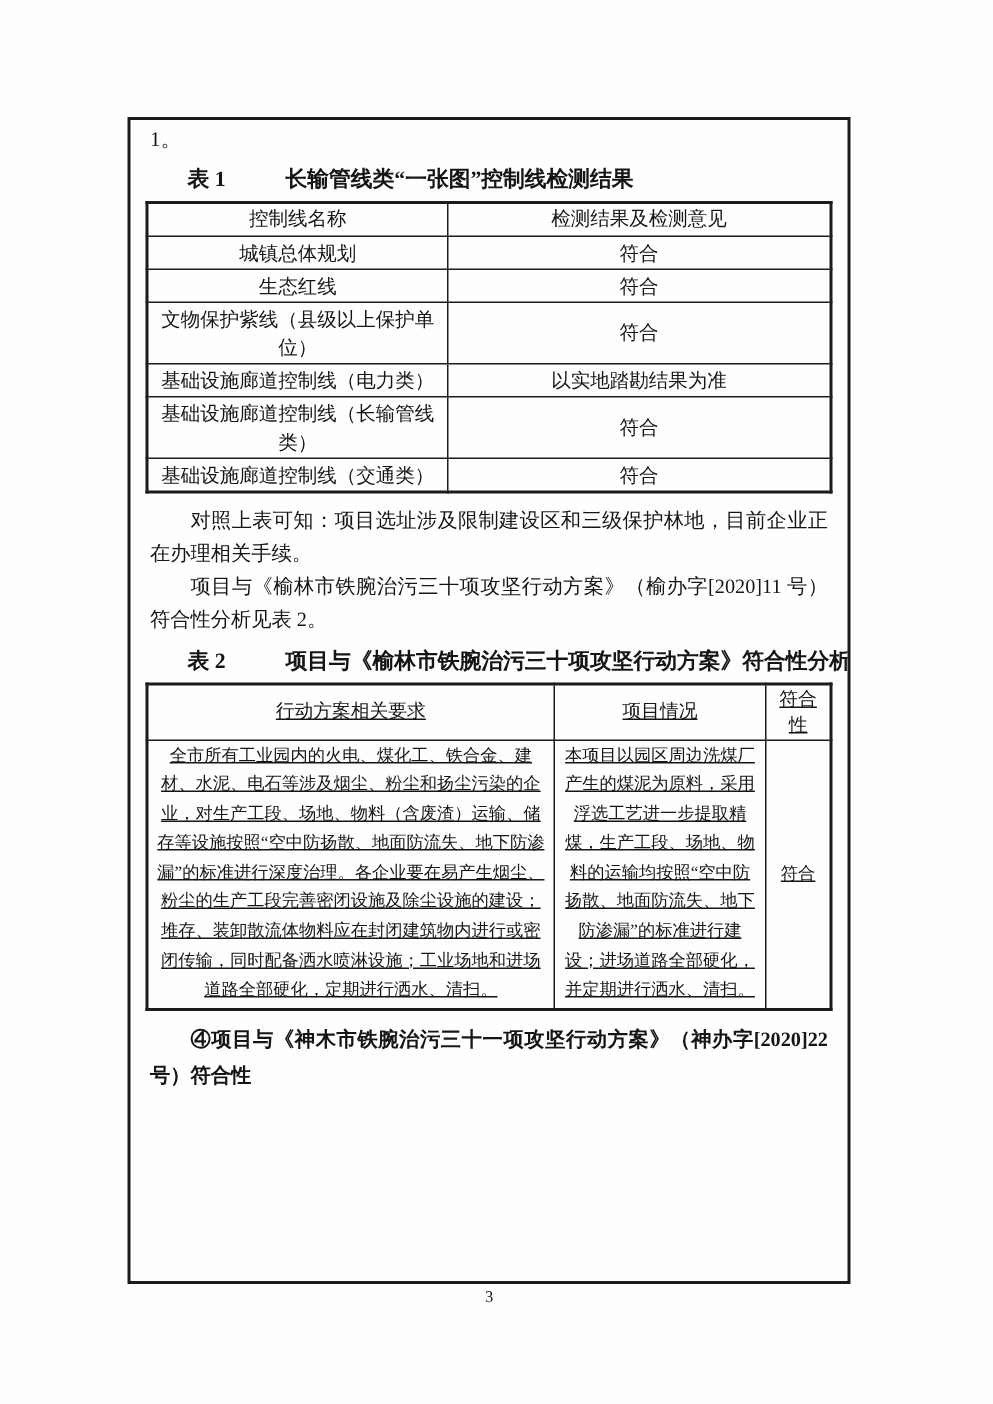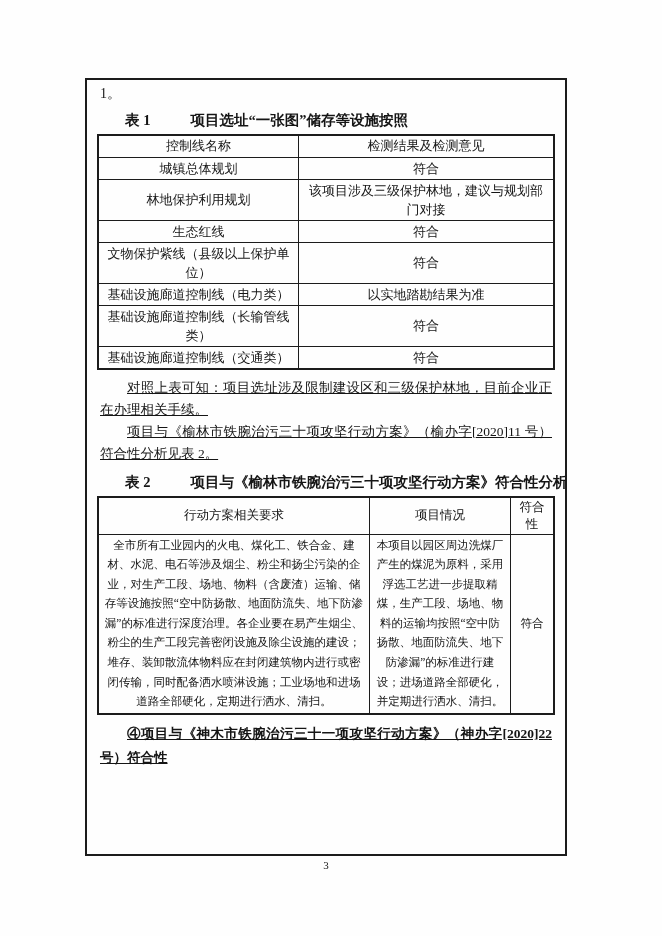--- a/index.html
+++ b/index.html
@@ -51,42 +51,41 @@
     border: 1px solid #1c1c1c;
     font-weight: normal;
     text-align: center;
     vertical-align: middle;
     padding: 1px 5px;
     box-sizing: border-box;
   }
   table.t1 { font-size: 13px; border-radius: 12px; }
   table.t1 th { height: 22px; }
   table.t1 td { height: 20px; line-height: 19px; }
-  table.t2 { font-size: 11.5px; }
+  table.t2 { font-size: 11.5px; text-decoration: underline; }
   table.t2 th { height: 23px; font-size: 12.5px; }
   table.t2 td { vertical-align: middle; }
   td.req {
     text-align: justify;
     line-height: 19.6px;
     padding: 3px 7px;
   }
   td.proj {
     text-align: center;
     line-height: 19.6px;
     padding: 3px 4px;
   }
   td.comp { text-align: center; }
   .bodytext {
     font-size: 13.5px;
     line-height: 22px;
     text-align: justify;
     text-indent: 2em;
     margin: 0;
     padding: 0 13px;
-    text-decoration: underline;
   }
   .mt7 { margin-top: 7px; }
   .mt4 { margin-top: 4px; }
   .bold { font-weight: bold; line-height: 24px; }
   .page-num {
     position: absolute;
     left: 85px;
     top: 859px;
     width: 482px;
     text-align: center;
@@ -95,42 +94,38 @@
 </style>
 </head>
 <body>
 
 <div class="sheet">
   <div class="frame">
 
     <div class="lead">1。</div>
 
     <div class="tcap">
-      <span class="cap-label">表 1</span><span>项目选址“一张图”储存等设施按照</span>
+      <span class="cap-label">表 1</span><span>长输管线类“一张图”控制线检测结果</span>
     </div>
 
     <table class="doc t1">
       <colgroup>
           <col style="width:44%">
           <col style="width:56%">
         </colgroup>
       <thead>
         <tr>
           <th>控制线名称</th>
           <th>检测结果及检测意见</th>
         </tr>
       </thead>
       <tbody>
         <tr>
           <td>城镇总体规划</td>
           <td>符合</td>
-        </tr>
-        <tr>
-          <td>林地保护利用规划</td>
-          <td>该项目涉及三级保护林地，建议与规划部门对接</td>
         </tr>
         <tr>
           <td>生态红线</td>
           <td>符合</td>
         </tr>
         <tr>
           <td>文物保护紫线（县级以上保护单位）</td>
           <td>符合</td>
         </tr>
         <tr>

